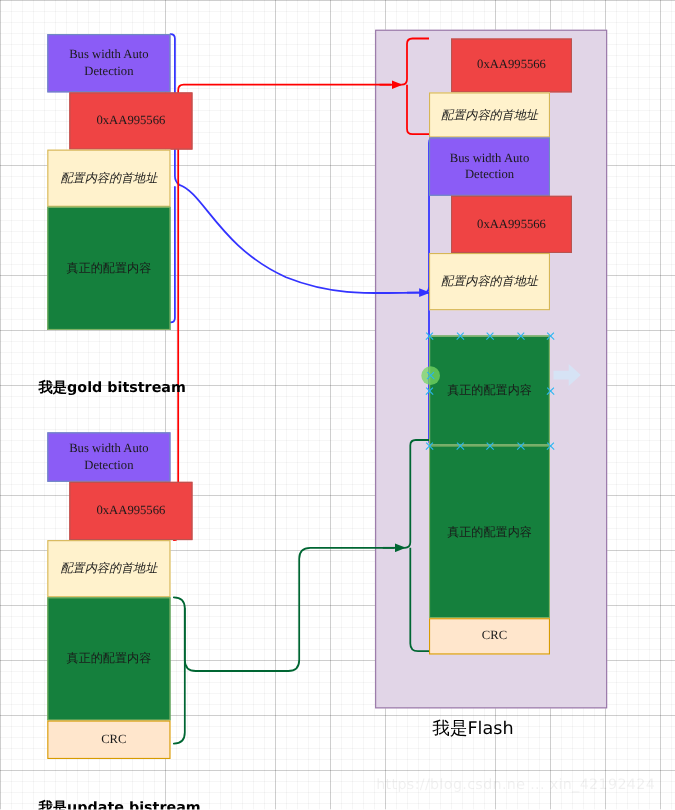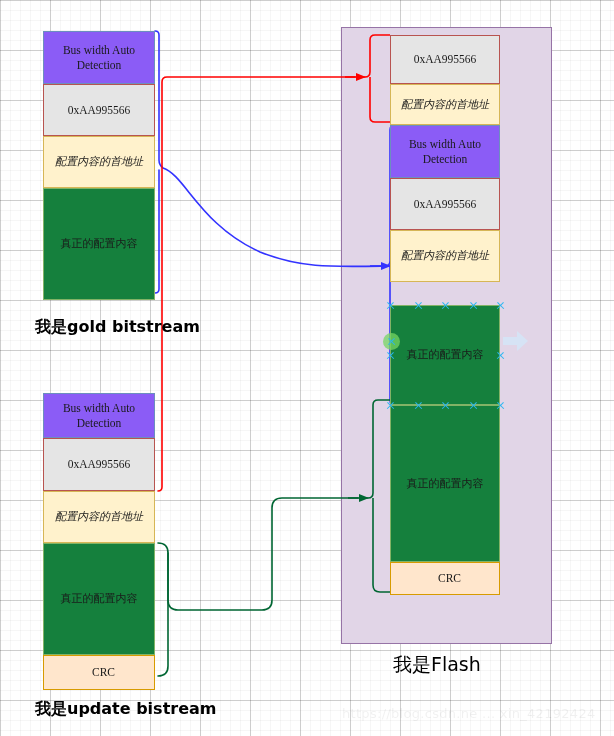--- a/index.html
+++ b/index.html
@@ -32,46 +32,47 @@
     display:flex;align-items:center;justify-content:center;
     text-align:center;
     font-size:11.5px;
     line-height:1.25;
     color:#1a1a1a;
     border-width:1px;border-style:solid;
     padding:0 3px;
   }
   .blk.cn{font-family:"DejaVu Sans", sans-serif;font-size:11px;}
   .c-blue  {background:#8b5cf6;border-color:#6c8ebf;}
-  .c-red   {background:#e5e5e5;border-color:#b85450;}
+  .c-red   {background:#ef4444;border-color:#b85450;margin-left:20px;}
   .c-yellow{background:#ffe6cc;border-color:#d6b656;background:#fff2cc;border-color:#d6b656;font-style:italic;}
   .c-green {background:#15803d;border-color:#82b366;}
   .c-orange{background:#ffe6cc;border-color:#d79b00;padding-left:12px;}
 
   
   #flash-container{
     position:absolute;
     left:341px;top:27px;width:211px;height:617px;
     background:#e1d5e7;border:1px solid #9673a6;
     box-sizing:border-box;
   }
 
   
   .caption{
     position:absolute;
     font-family:"DejaVu Sans", sans-serif;
     font-weight:bold;
-    font-size:16px;
+    font-size:13px;
     color:#000;
     white-space:nowrap;
+    margin-top:26px;
   }
   .caption-flash{
     position:absolute;
     font-family:"DejaVu Sans", sans-serif;
-    font-size:19px;
+    font-size:16px;
     color:#000;
     white-space:nowrap;
     text-align:center;
   }
 
   
   .handle{
     position:absolute;width:9px;height:9px;margin-left:-4.5px;margin-top:-4.5px;
   }
   .handle::before,.handle::after{

